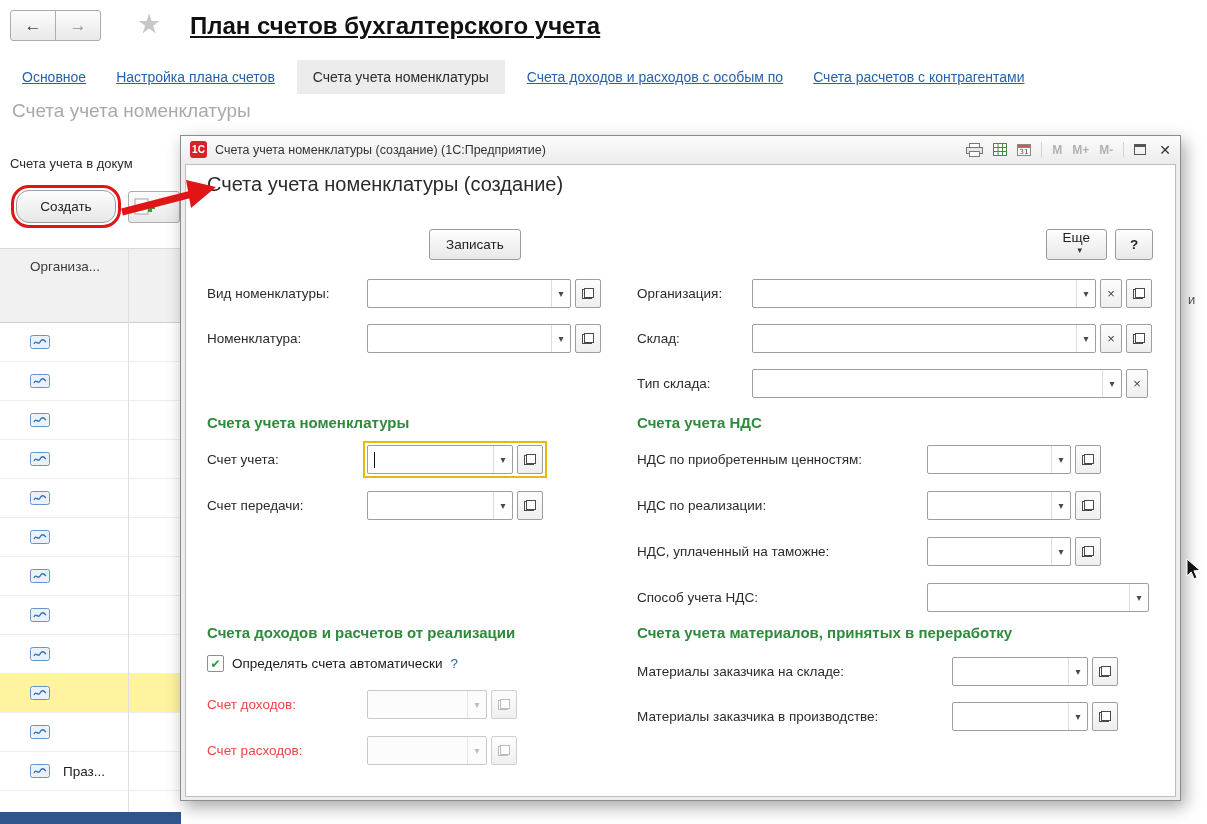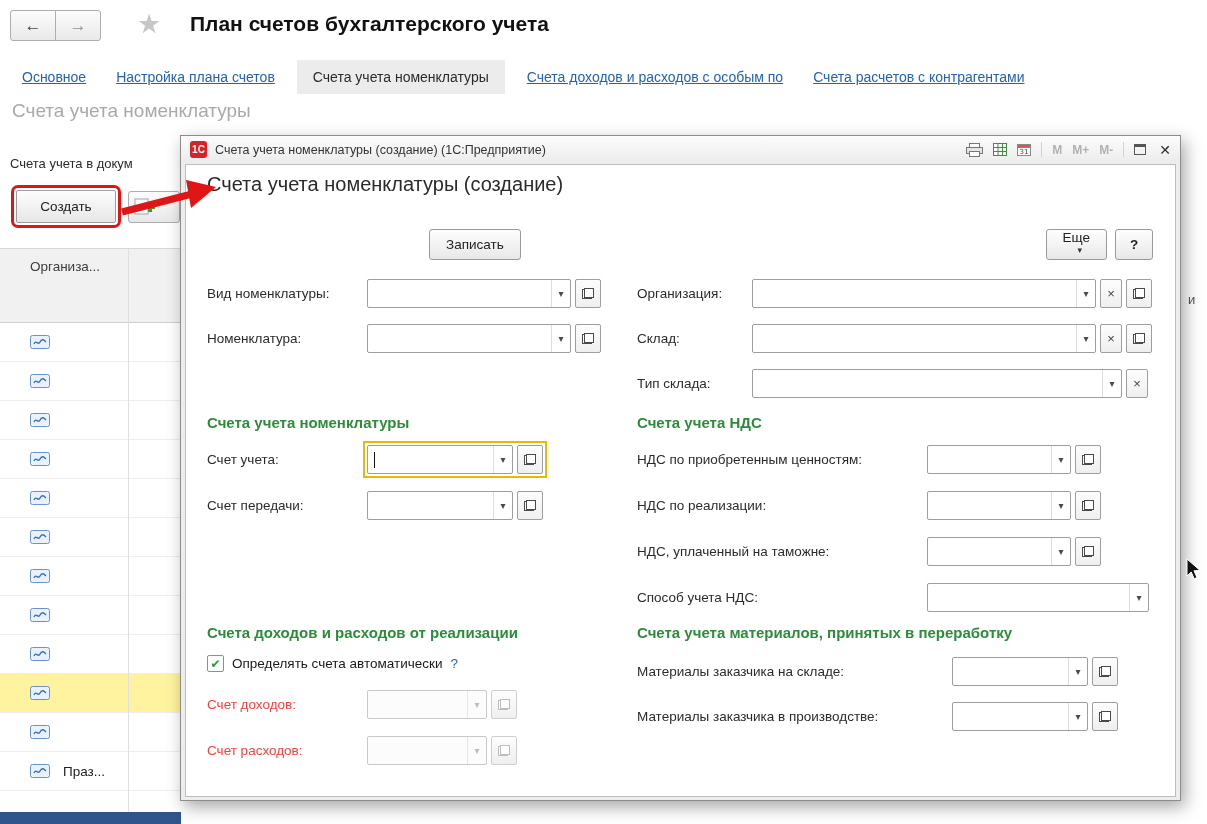--- a/index.html
+++ b/index.html
@@ -9,32 +9,32 @@
     background: #fff; color: #1a1a1a;
     font-family: "Liberation Sans", "DejaVu Sans", sans-serif; font-size: 13.5px;
   }
   
   .nav-group { position:absolute; left:10px; top:10px; display:flex; }
   .nav-btn { width:46px; height:31px; border:1px solid #ADADAD; background:linear-gradient(#FCFCFC,#E9E9E9);
              font-size:17px; color:#444; cursor:pointer; font-family:inherit; }
   .nav-btn.first { border-radius:3px 0 0 3px; }
   .nav-btn.second { border-radius:0 3px 3px 0; margin-left:-1px; color:#8F8F8F; }
   .star { position:absolute; left:137px; top:8px; font-size:27px; color:#C7C7C7; }
-  .app-title { position:absolute; left:190px; top:12px; font-size:21px; font-weight:bold; color:#111; }
+  .app-title { position:absolute; left:190px; top:12px; font-size:24px; font-weight:bold; color:#111;text-decoration:underline; }
   
   .tabs { position:absolute; left:14px; top:60px; width:1193px; display:flex; align-items:stretch;
           white-space:nowrap; overflow:hidden; }
   .tab { display:flex; align-items:center; font-size:14px; color:#2563AE; text-decoration:underline;
          padding:9px 8px; margin-right:14px; cursor:pointer; }
   .tab.active { background:#ECECEC; color:#2B2B2B; text-decoration:none; padding:9px 16px; cursor:default; }
   
   .page-heading { position:absolute; left:12px; top:100px; font-size:19px; color:#A9A9A9; }
   .page-caption { position:absolute; left:10px; top:156px; font-size:13px; color:#2B2B2B; }
   .create-btn { position:absolute; left:16px; top:190px; width:100px; height:33px;
-                border:1px solid #9C9C9C; border-radius:2px; background:linear-gradient(#FDFDFD,#E7E7E7);
+                border:1px solid #9C9C9C; border-radius:13px; background:linear-gradient(#FDFDFD,#E7E7E7);
                 font-size:13.5px; font-family:inherit; color:#222; cursor:pointer;
                 outline:3px solid #E01616; outline-offset:2px; }
   .partial-btn { position:absolute; left:128px; top:191px; width:52px; height:32px;
                  border:1px solid #ADADAD; border-radius:3px; background:linear-gradient(#FCFCFC,#E8E8E8);
                  display:flex; align-items:center; padding-left:5px; cursor:pointer; }
   .list-table { position:absolute; left:0; top:248px; width:181px; height:564px; border-top:1px solid #D8D8D8; }
   .list-header { height:74px; background:#F1F1F1; border-bottom:1px solid #CFCFCF;
                  font-size:13.5px; color:#3C3C3C; padding:10px 0 0 30px; cursor:pointer; }
   .col-divider { position:absolute; left:128px; top:0; width:1px; height:564px; background:#DFDFDF; }
   .lrow { height:39px; border-bottom:1px solid #EEEEEE; display:flex; align-items:center;
@@ -373,21 +373,21 @@
           </button>
       </div>
       <div class="frow" style="left:451px; top:418px;">
         <span class="flabel" style="width:290px">Способ учета НДС:</span>
         <span class="combo" style="width:222px">
           <input class="cin" style="">
           <span class="carrow">▾</span>
         </span>
       </div>
 
-      <div class="sec-title" style="left:21px; top:459px;">Счета доходов и расходов от реализации</div>
+      <div class="sec-title" style="left:21px; top:459px;">Счета доходов и расчетов от реализации</div>
       <div class="cbrow" style="left:21px; top:490px;">
         <span class="checkbox">✔</span>
         <span>Определять счета автоматически</span>
         <span class="help-link">?</span>
       </div>
       <div class="frow dis" style="left:21px; top:525px;">
         <span class="flabel" style="width:160px">Счет доходов:</span>
         <span class="combo" style="width:120px">
           <input class="cin" disabled="" style="">
           <span class="carrow">▾</span>

